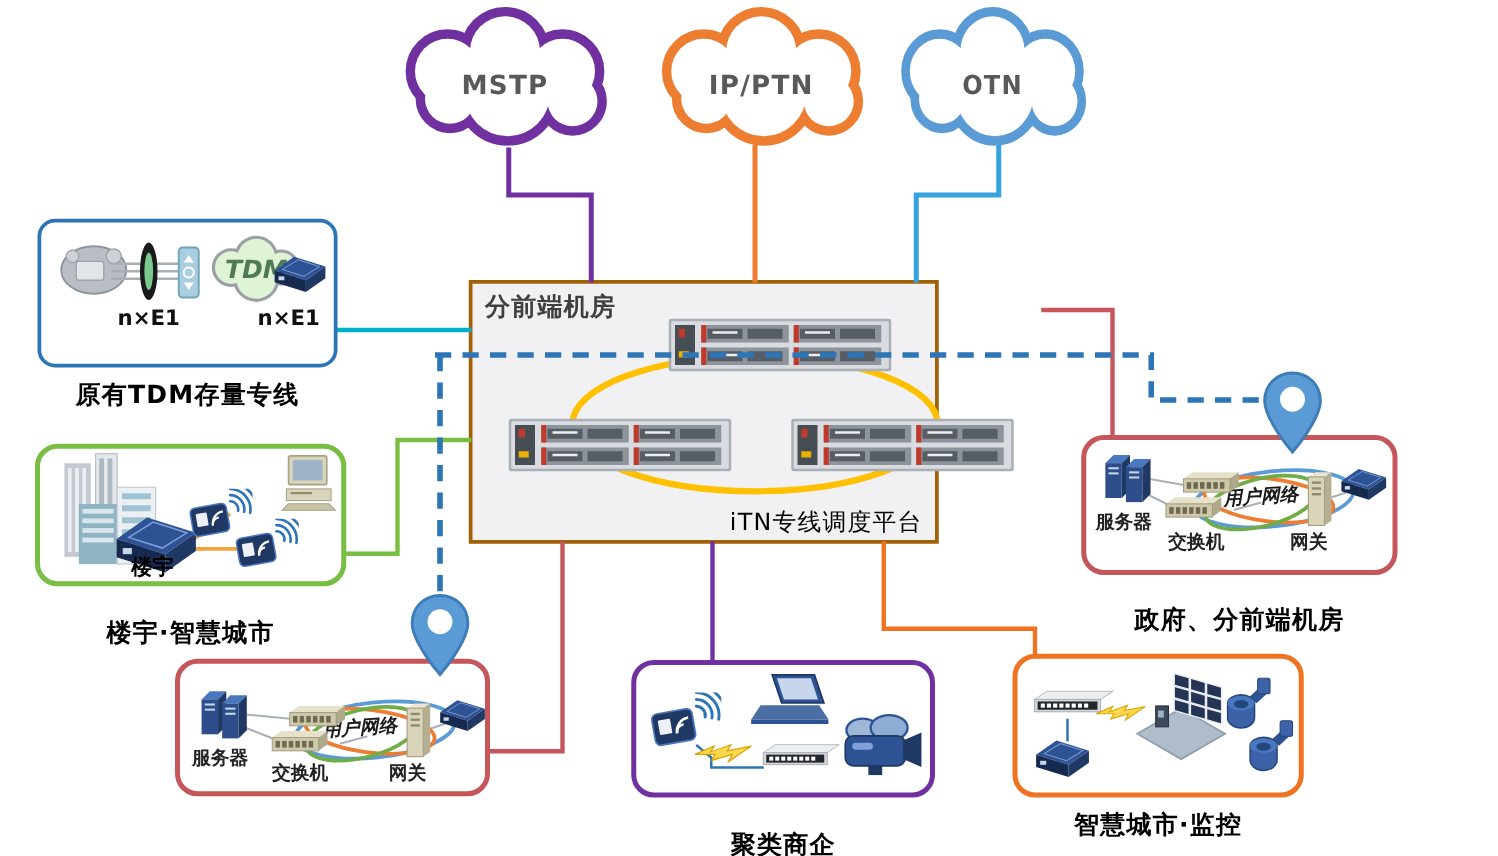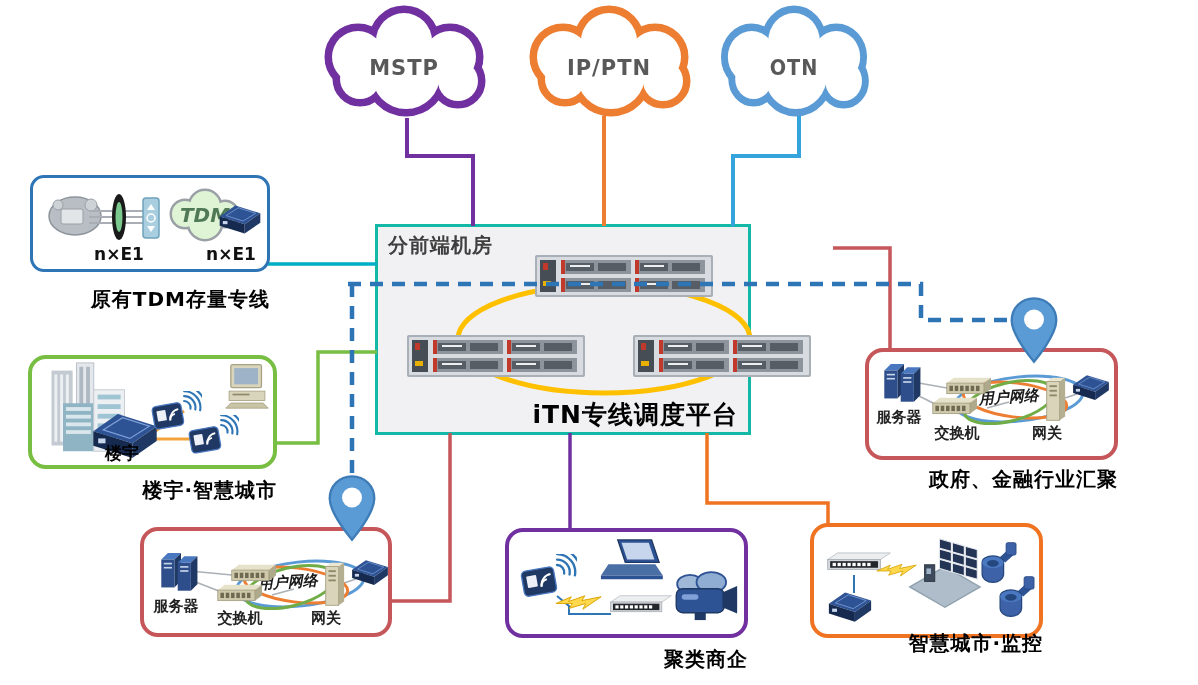--- a/index.html
+++ b/index.html
@@ -5,32 +5,32 @@
 <style>
   html,body{margin:0;padding:0;background:#fff;}
   .canvas{position:relative;width:1198px;height:685px;background:#ffffff;overflow:hidden;
           font-family:"DejaVu Sans","Liberation Sans",sans-serif;}
   .abs{position:absolute;}
   svg{display:block;overflow:visible;}
   
   .cloud{position:absolute;z-index:2;}
   
   .central{position:absolute;left:375px;top:224px;width:376px;height:211px;background:#F1F1F4;
-           border:3px solid #14b8a6;box-sizing:border-box;z-index:1;}
+           border:3px solid #a16207;box-sizing:border-box;z-index:1;}
   .central-title{position:absolute;left:10px;top:5px;font-size:20px;font-weight:bold;color:#3F3F3F;letter-spacing:1px;}
-  .central-sub{position:absolute;right:10px;bottom:1px;font-size:25px;font-weight:bold;color:#000;letter-spacing:1px;}
+  .central-sub{position:absolute;right:10px;bottom:1px;font-size:19px;font-weight:normal;color:#000;letter-spacing:1px;}
   
   .pbox{position:absolute;background:#fff;border-radius:16px;box-sizing:border-box;z-index:6;}
-  .b-tdm{left:30px;top:175px;width:240px;height:97px;border:3.5px solid #2E75B6;border-radius:14px;}
+  .b-tdm{left:30px;top:175px;width:240px;height:119px;border:3.5px solid #2E75B6;border-radius:14px;}
   .b-bld{left:28px;top:355px;width:249px;height:114px;border:4px solid #77BE43;border-radius:18px;text-decoration:underline;}
   .b-acc{left:140px;top:527px;width:252px;height:110px;border:4px solid #C5565A;border-radius:18px;}
   .b-biz{left:505px;top:528px;width:243px;height:110px;border:4px solid #7030A0;border-radius:18px;}
   .b-smc{left:810px;top:523px;width:233px;height:115px;border:4px solid #F07322;border-radius:18px;}
   .b-agg{left:865px;top:348px;width:253px;height:112px;border:4px solid #C5565A;border-radius:18px;}
-  .caption{position:absolute;text-align:right;font-weight:bold;font-size:20px;color:#000;z-index:6;letter-spacing:1px;}
+  .caption{position:absolute;text-align:center;font-weight:bold;font-size:20px;color:#000;z-index:6;letter-spacing:1px;margin-top:16px;}
   .overlay{position:absolute;left:0;top:0;z-index:5;pointer-events:none;}
   .pin{position:absolute;z-index:7;}
   .rack{position:absolute;}
 </style>
 </head>
 <body>
 
 <div class="canvas">
 
   <svg width="0" height="0" style="position:absolute" aria-hidden="true">
@@ -472,21 +472,21 @@
           <use href="#sym-gateway" width="24" height="48"></use>
         </g>
       <g transform="translate(200,20)">
           <use href="#sym-modem" width="44" height="31"></use>
         </g>
       <text x="30" y="70" text-anchor="middle" font-size="15" font-weight="600" fill="#222222">服务器</text>
       <text x="88" y="86" text-anchor="middle" font-size="15" font-weight="600" fill="#222222">交换机</text>
       <text x="178" y="86" text-anchor="middle" font-size="15" font-weight="600" fill="#222222">网关</text>
     </svg>
   </div>
-  <div class="caption" style="left:865px;top:466px;width:253px">政府、金融行业汇聚</div>
+  <div class="caption" style="left:865px;top:466px;width:253px">政府、分前端机房</div>
   <svg class="pin" style="left:1008px;top:296px" width="52" height="68" viewBox="0 0 44 58">
       <use href="#sym-pin"></use>
     </svg>
 
   <div class="pbox b-biz">
     <svg width="235" height="102" viewBox="0 0 235 102">
       <polyline points="48,64 60,74 60,82 102,82" fill="none" stroke="#2E75B6" stroke-width="2"></polyline>
       <g transform="translate(10,22)">
           <use href="#sym-ap" width="58" height="51"></use>
         </g>

